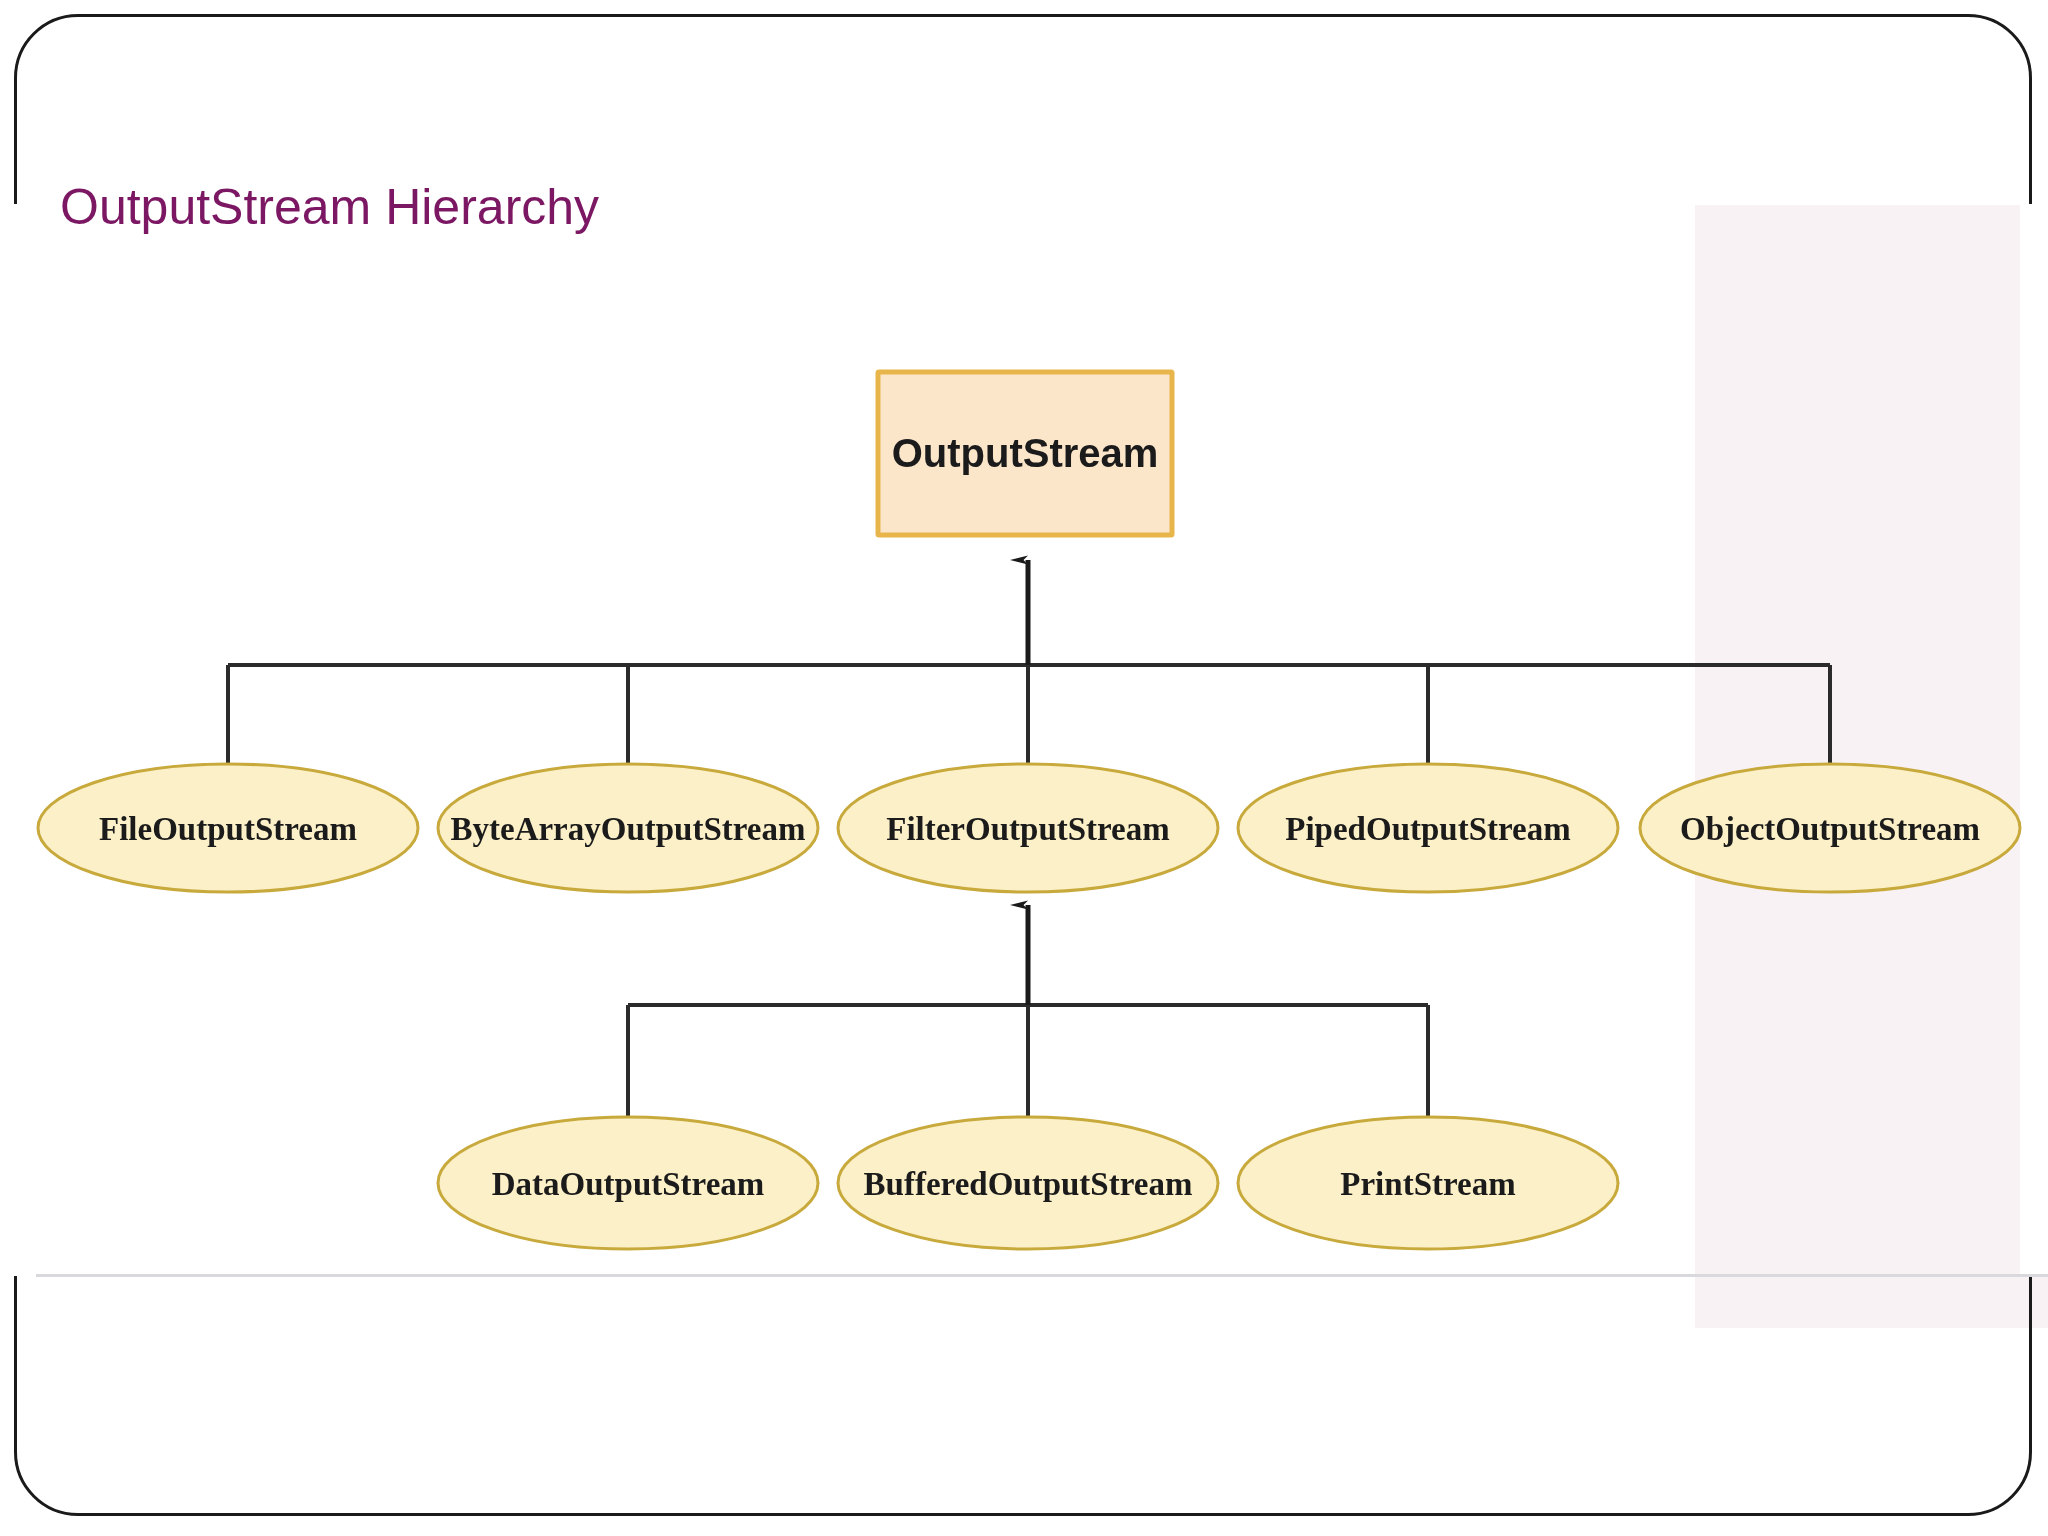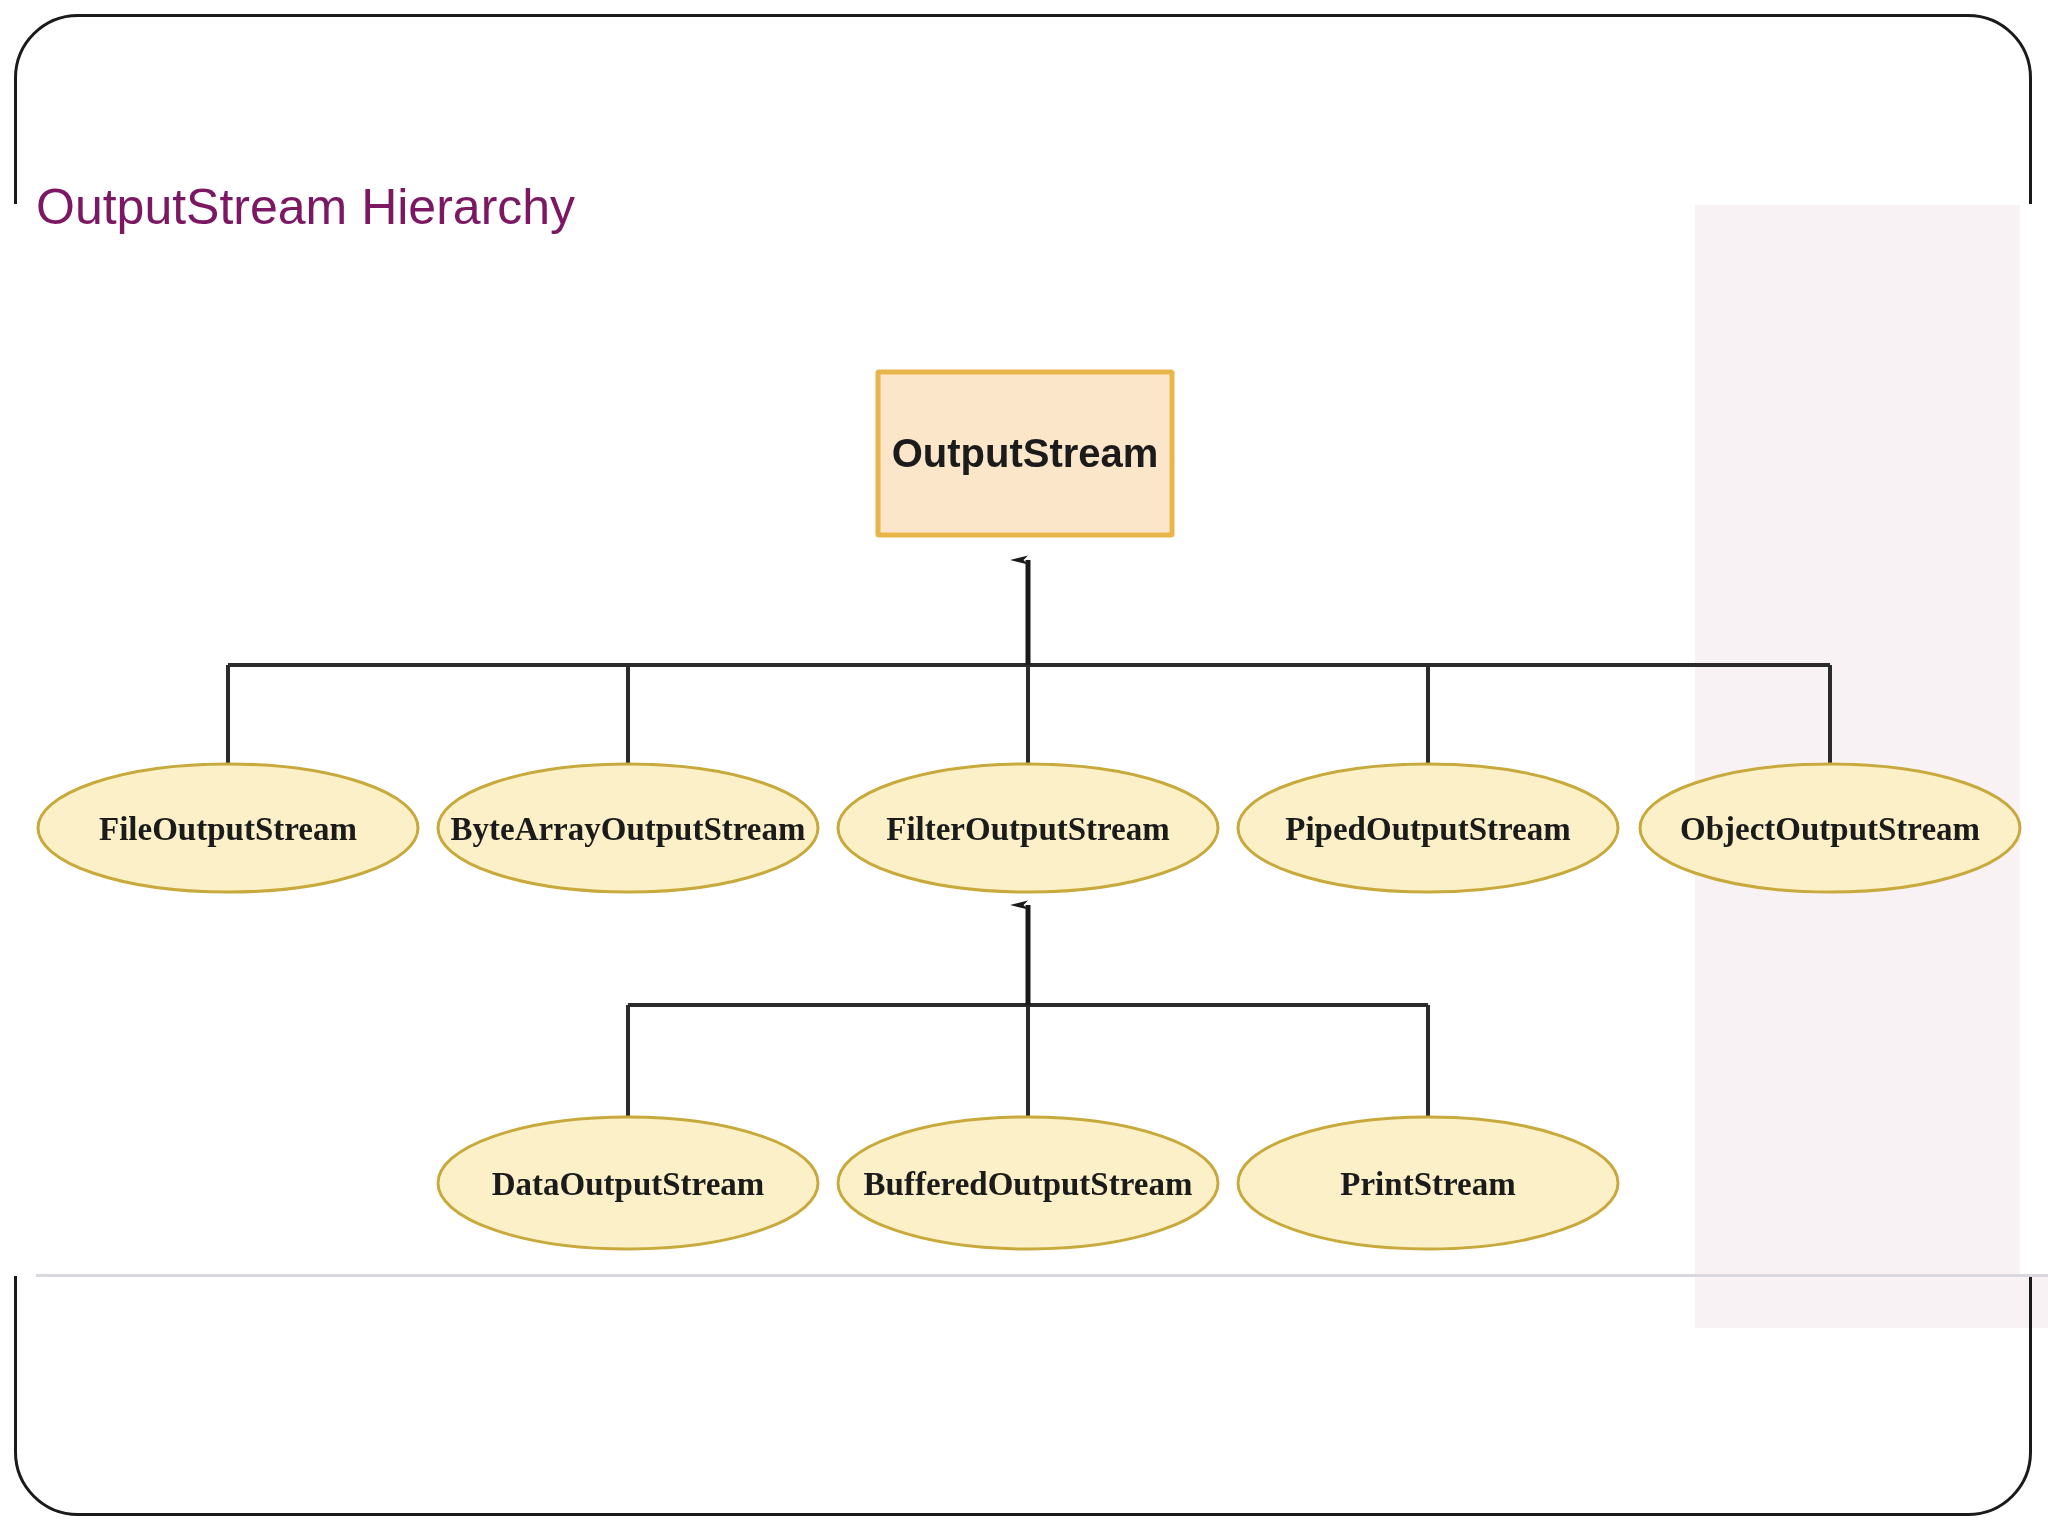--- a/index.html
+++ b/index.html
@@ -105,21 +105,21 @@
 <div id="slide">
 
   <div id="rose-band" style="background: rgb(249, 242, 244);"></div>
 
   <div id="slide-frame" style="border-color: rgb(26, 26, 26);"></div>
   <div class="frame-mask" id="mask-left"></div>
   <div class="frame-mask" id="mask-right"></div>
 
   <div id="content-rule" style="background: rgb(217, 217, 221);"></div>
 
-  <div id="page-title" style="color: rgb(123, 23, 99);">OutputStream Hierarchy</div>
+  <div id="page-title" style="color: rgb(123, 23, 99); margin-left: 24px;">OutputStream Hierarchy</div>
 
   <svg id="diagram" viewBox="0 0 2048 1536" xmlns="http://www.w3.org/2000/svg">
     <defs>
       <marker id="arrowUp" markerWidth="18" markerHeight="20" refX="4.5" refY="18" orient="auto-start-reverse" markerUnits="userSpaceOnUse">
         <path d="M0,18 L4.5,0 L9,18 L4.5,13.5 Z" fill="#1a1a1a"></path>
       </marker>
     </defs>
 
     <line x1="228" y1="665" x2="1830" y2="665" stroke="#2b2b2b" stroke-width="4"></line>
 

